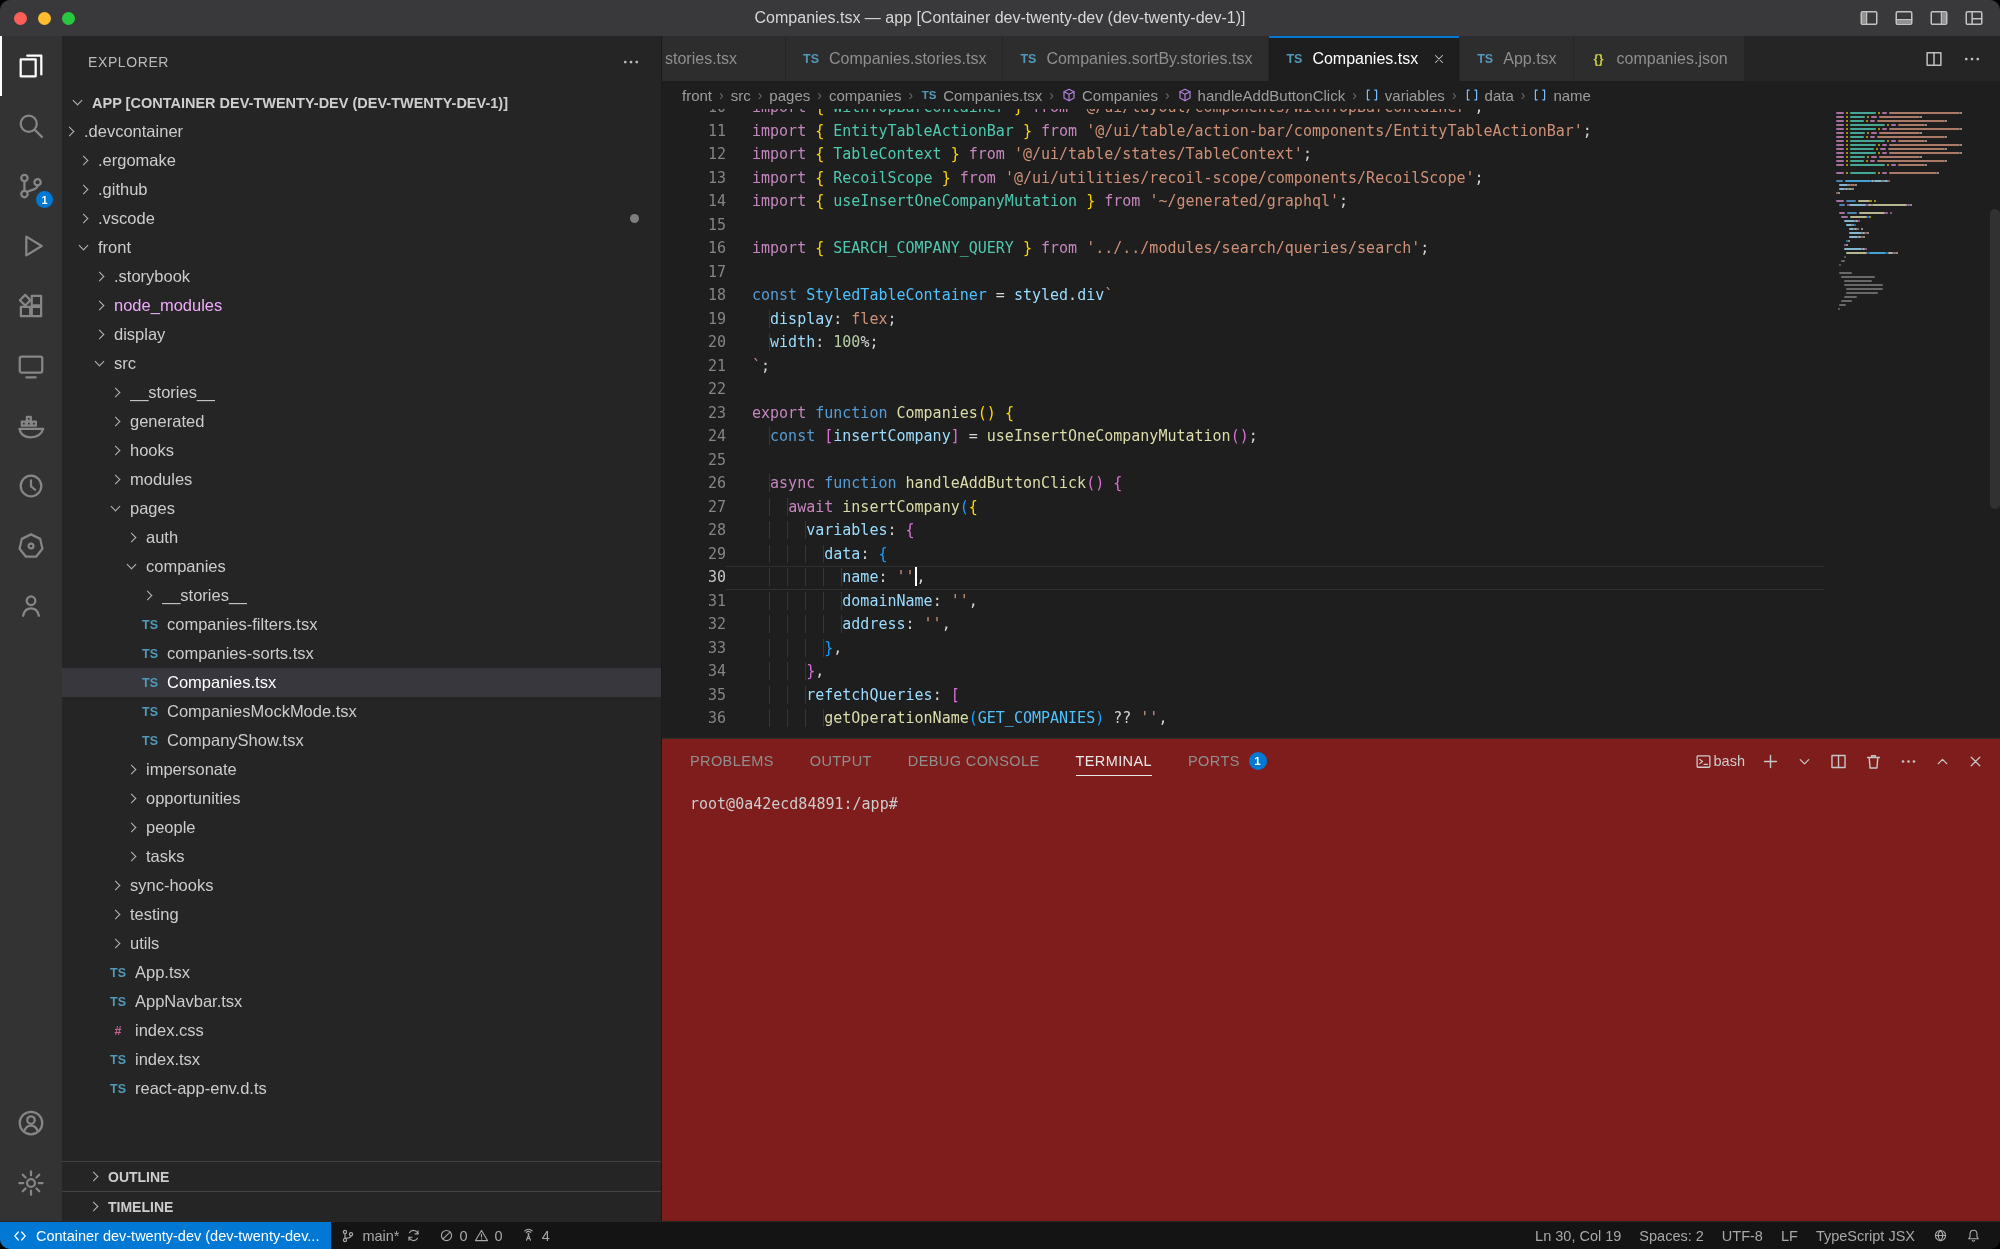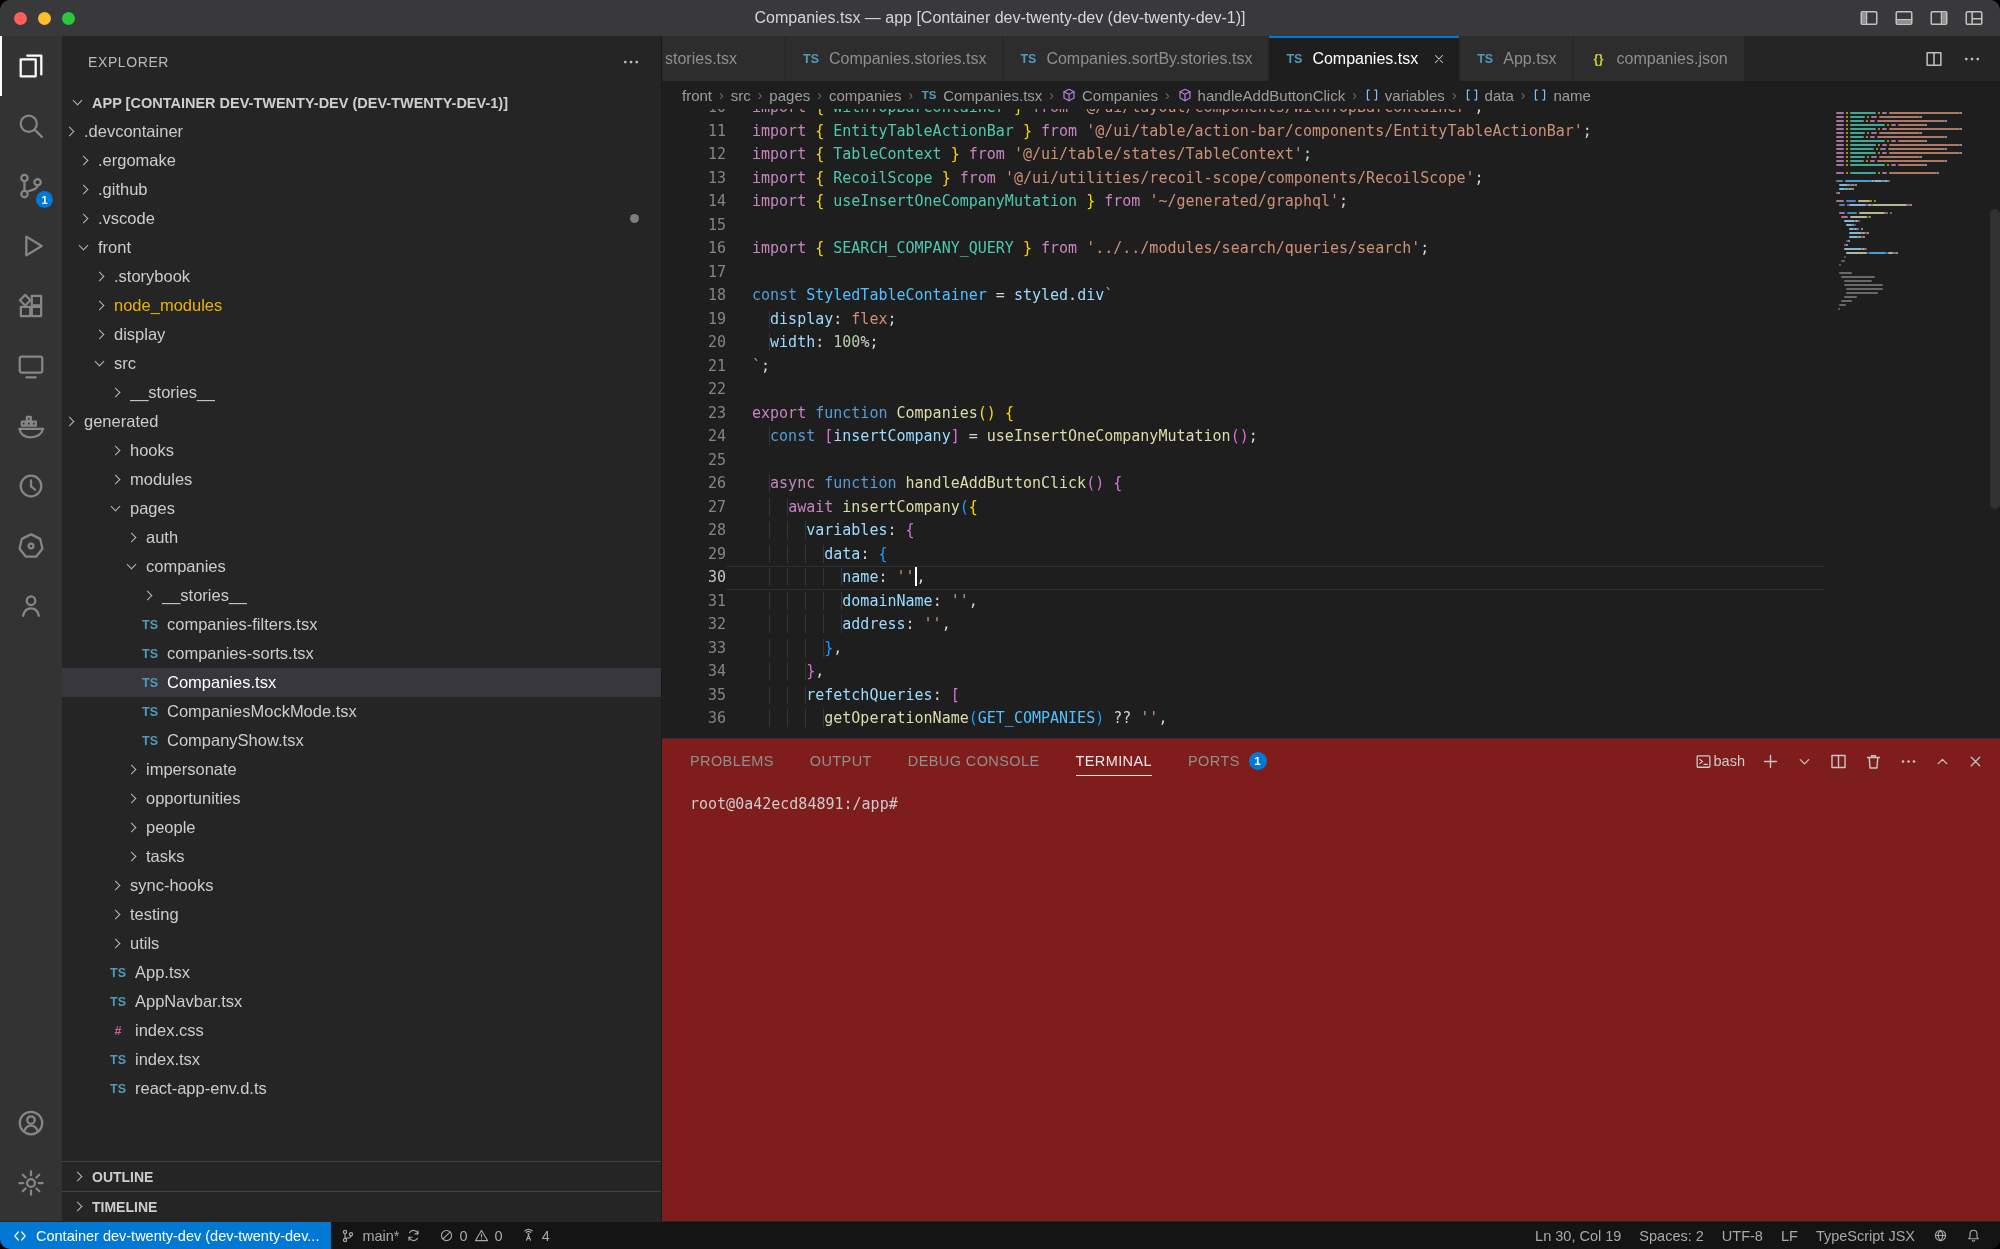--- a/index.html
+++ b/index.html
@@ -27,31 +27,31 @@
   .ab-bottom{margin-top:auto;margin-bottom:8px}
 
   
   .sidebar{width:600px;background:#252526;border-right:1px solid #191919;display:flex;flex-direction:column;color:#cccccc;flex:none}
   .sidebar-header{height:52px;display:flex;align-items:center;padding:0 20px 0 26px;font-size:14px;color:#bbbbbb;letter-spacing:.6px;flex:none}
   .sh-more{margin-left:auto;color:#bdbdbd;width:20px;height:20px}
   .section-header{height:29px;display:flex;align-items:center;font-weight:700;font-size:14.5px;color:#cfcfcf;padding-left:8px;flex:none;cursor:pointer}
   .tree{flex:1;overflow:hidden}
   .trow{height:29px;display:flex;align-items:center;font-size:16.5px;color:#cccccc;cursor:pointer;position:relative;white-space:nowrap}
   .trow.sel{background:#37373d;color:#ffffff}
-  .trow.dim .tlabel{color:#eab308}
+  .trow.dim .tlabel{color:#f0abfc}
   .chev{width:7px;height:7px;border-right:1.7px solid #b8b8b8;border-bottom:1.7px solid #b8b8b8;
     transform:rotate(-45deg);margin:0 11px 0 4px;flex:none}
   .chev.down{transform:rotate(45deg);margin-top:-4px}
   .ficon{width:20px;flex:none;text-align:center;font-weight:700;font-size:12.5px;color:#519aba;margin-right:7px}
   .ficon.css{color:#c76494}
   .ficon.json{color:#cbcb41;font-size:13px}
   .tlabel{overflow:hidden;text-overflow:ellipsis}
   .gitdot{position:absolute;right:22px;width:9px;height:9px;border-radius:50%;background:#7e7e7e}
   .bottom-section{height:30px;border-top:1px solid rgba(204,204,204,.18);display:flex;align-items:center;
-    font-weight:700;font-size:14px;color:#cdcdcd;padding-left:8px;flex:none;cursor:pointer}
+    font-weight:700;font-size:14px;color:#cdcdcd;padding-left:24px;flex:none;cursor:pointer}
 
   
   .editor-col{flex:1;display:flex;flex-direction:column;min-width:0;background:#1e1e1e}
 
   .tabstrip{height:45px;background:#252526;display:flex;align-items:stretch;flex:none;overflow:hidden}
   .tab{display:flex;align-items:center;gap:9px;padding:0 16px;background:#2d2d2d;color:#8f8f8f;
     font-size:16px;border-right:1px solid #252526;flex:none;position:relative;cursor:pointer;white-space:nowrap}
   .tab .ficon{margin-right:0;width:18px}
   .tab.active{background:#1e1e1e;color:#ffffff}
   .tab.active::before{content:"";position:absolute;top:0;left:0;right:0;height:2px;background:#0078d4}
@@ -317,21 +317,21 @@
             <span class="tlabel">display</span>
           </div>
           <div class="trow" style="padding-left: 30px;">
             <span class="chev down"></span>
             <span class="tlabel">src</span>
           </div>
           <div class="trow" style="padding-left: 46px;">
             <span class="chev"></span>
             <span class="tlabel">__stories__</span>
           </div>
-          <div class="trow" style="">
+          <div class="trow" style="padding-left: 46px;">
             <span class="chev"></span>
             <span class="tlabel">generated</span>
           </div>
           <div class="trow" style="padding-left: 46px;">
             <span class="chev"></span>
             <span class="tlabel">hooks</span>
           </div>
           <div class="trow" style="padding-left: 46px;">
             <span class="chev"></span>
             <span class="tlabel">modules</span>

